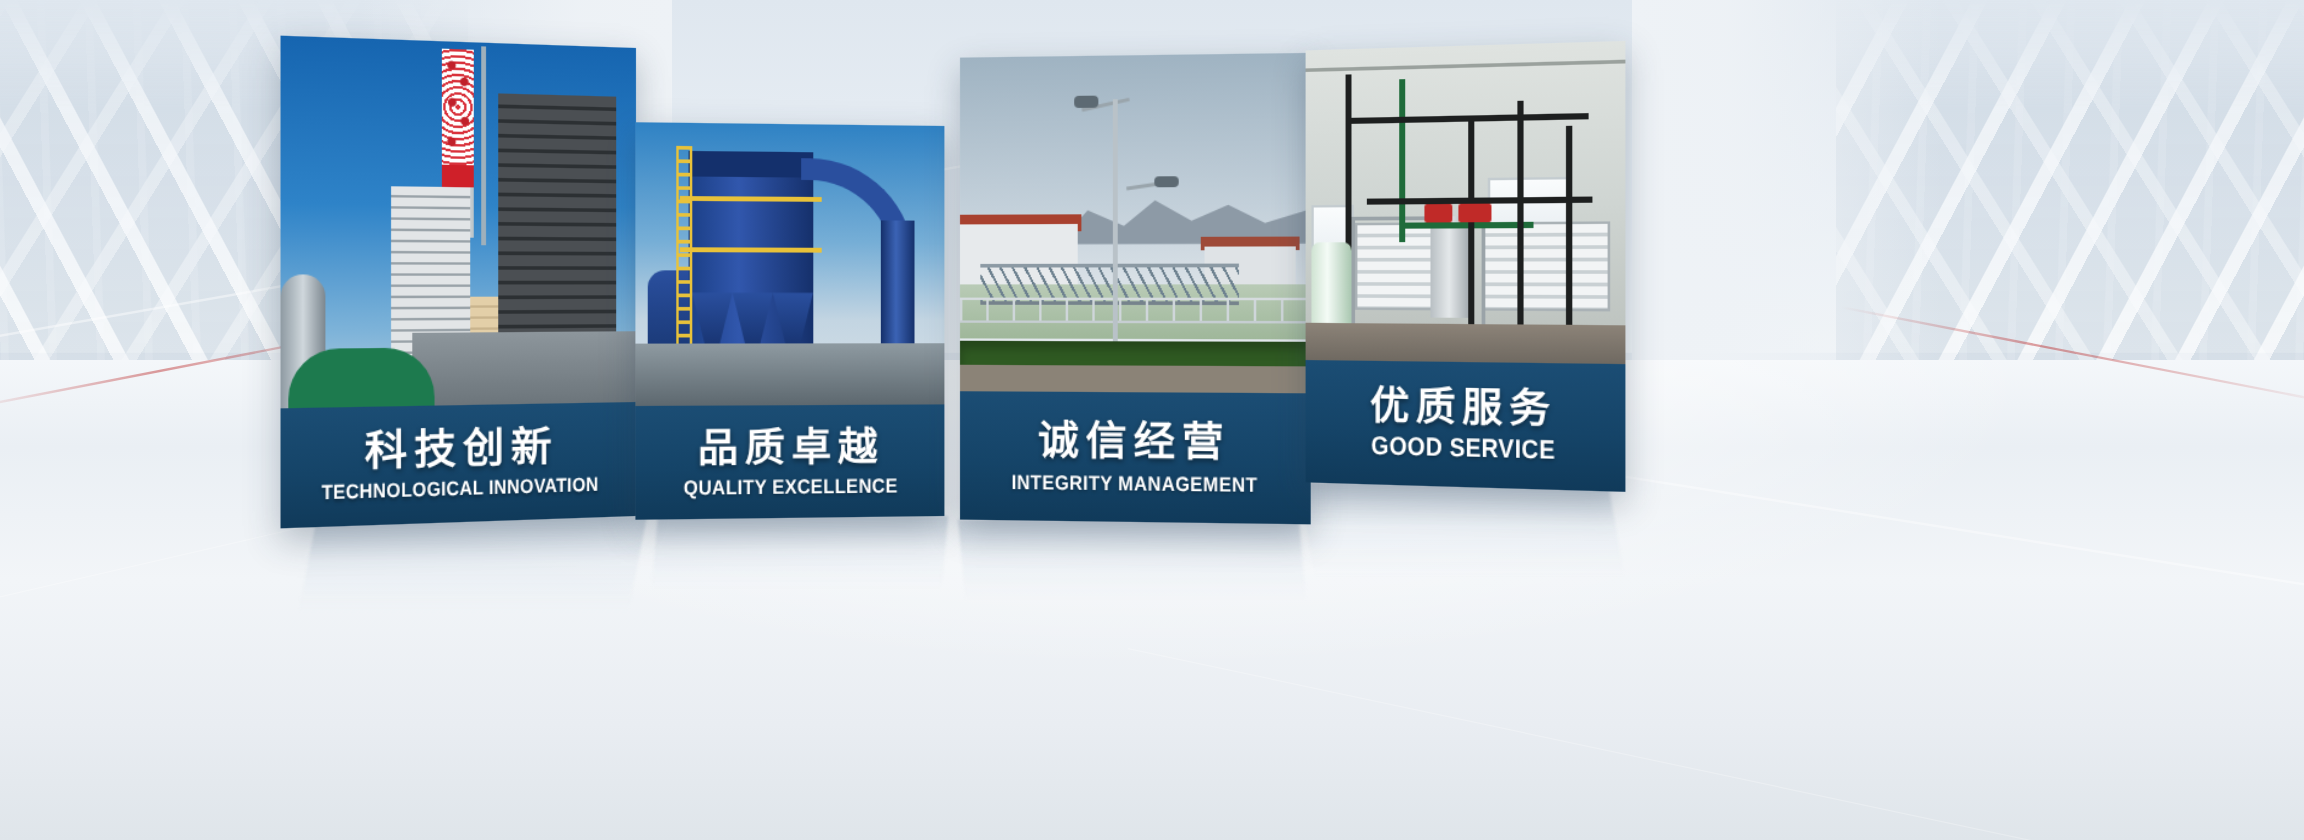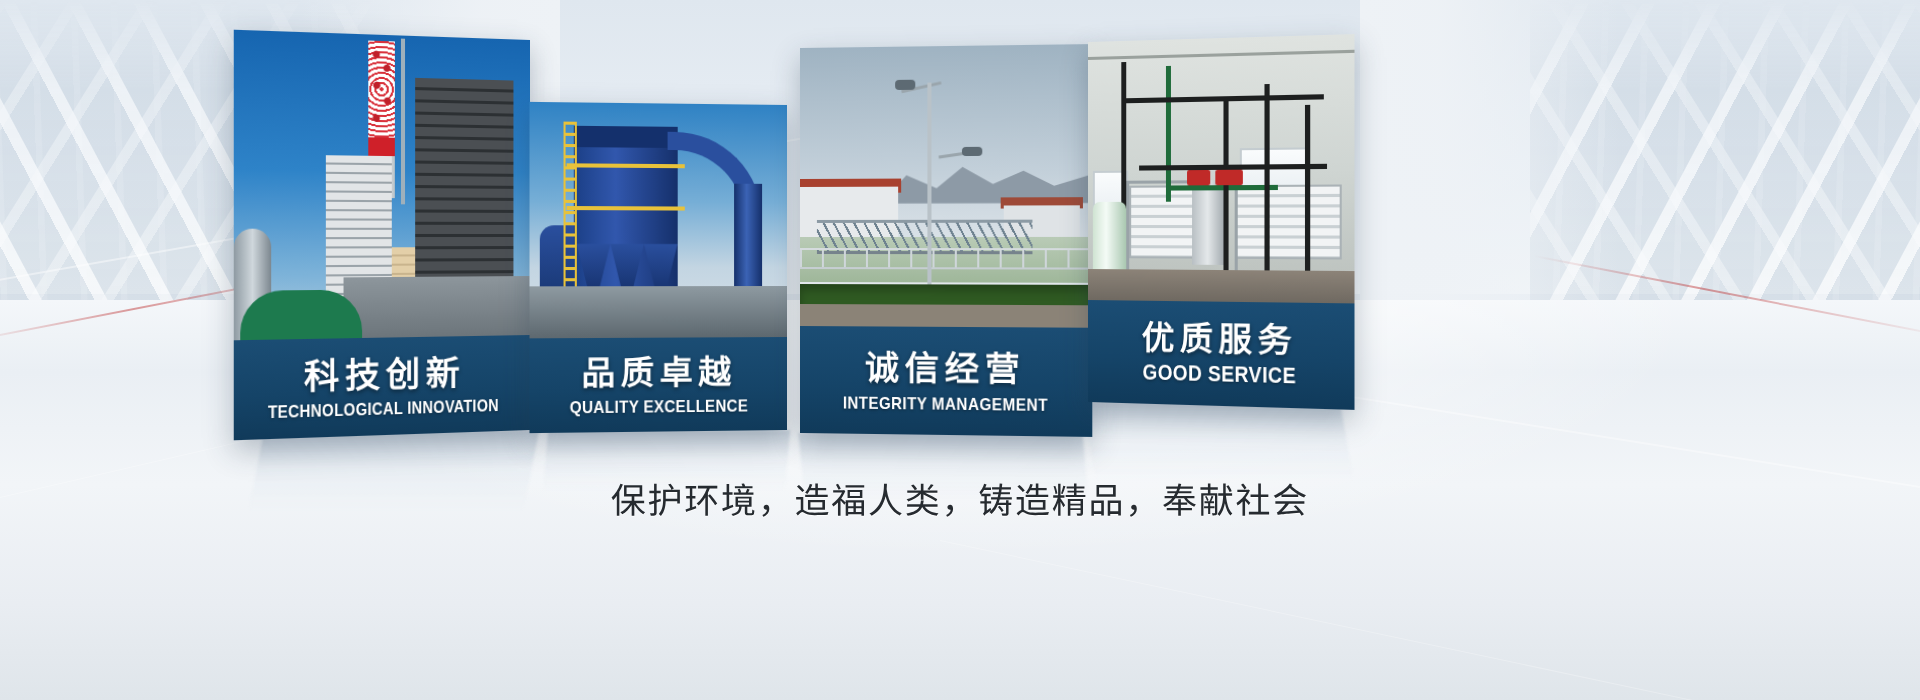--- a/index.html
+++ b/index.html
@@ -351,15 +351,14 @@
         </div>
       </div>
       <div class="band">
         <div class="cn">优质服务</div>
         <div class="en">GOOD SERVICE</div>
       </div>
     </div>
 
   </div>
 
-  <div class="tagline">保护环境，造福人类，铸造精品，奉献社会</div>
 
 </div>
 
 </body></html>

